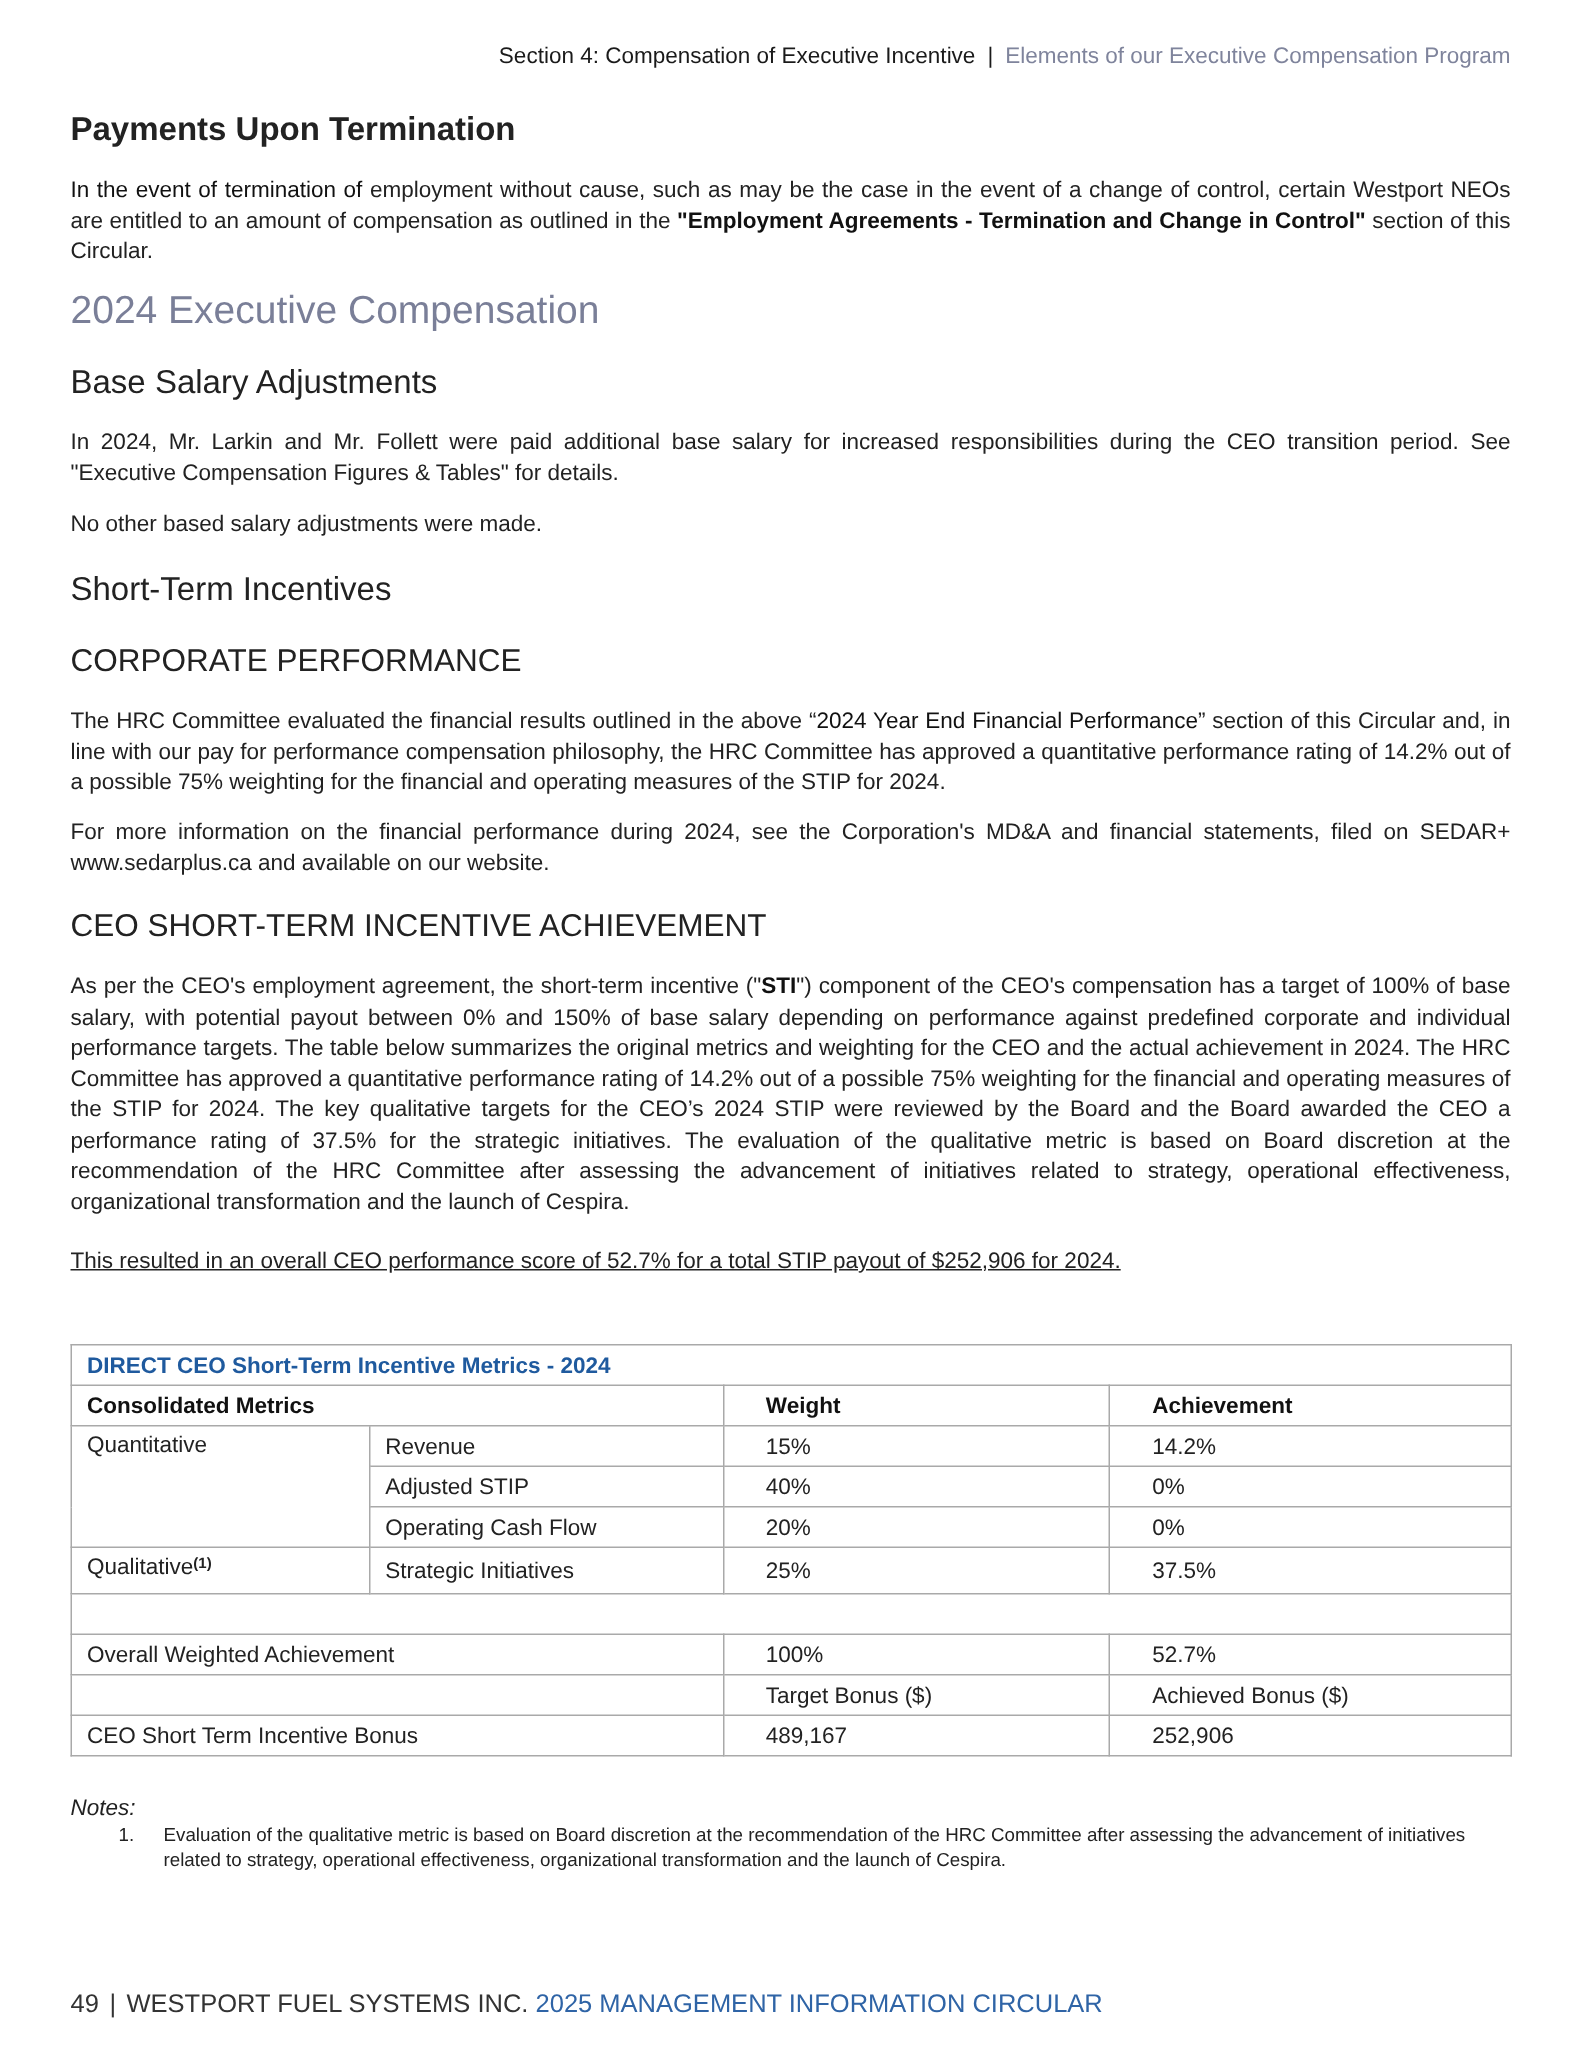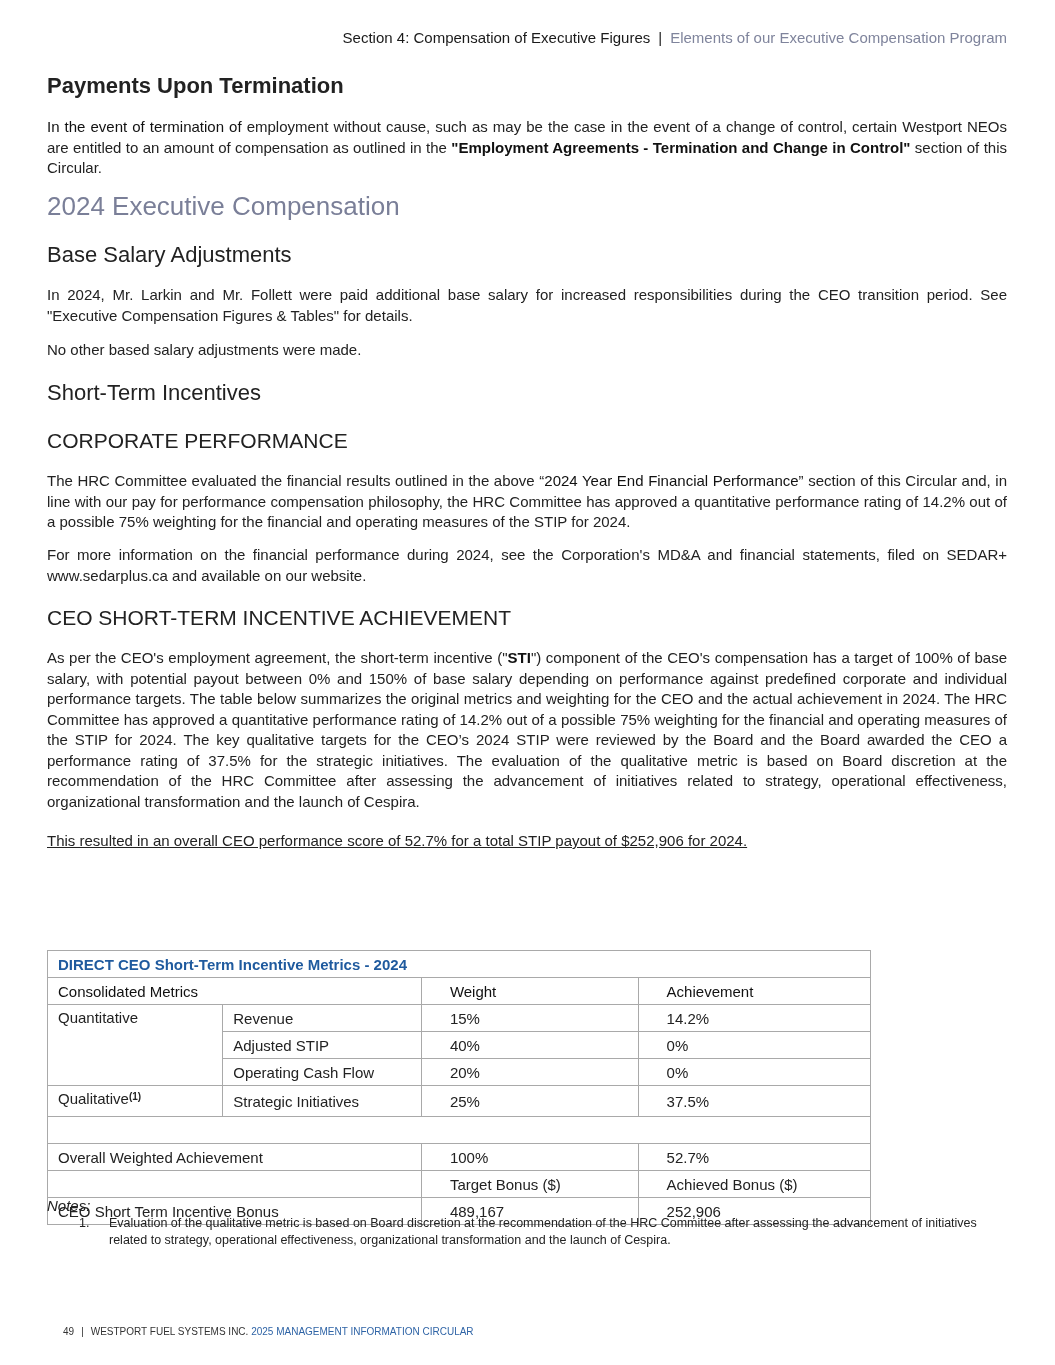--- a/index.html
+++ b/index.html
@@ -8,40 +8,40 @@
   .running-header .sec { color: #1a1a1a; }
   .running-header .sep { color: #1a1a1a; margin: 0 8px; }
   .running-header .sub { color: #7f849c; }
   h2, h3, h4 { font-weight: normal; margin: 0; }
   .h-section { position: absolute; left: 47px; font-size: 22px; color: #222; }
   .h-major { position: absolute; left: 47px; font-size: 26px; color: #7a7f98; }
   .h-caps { position: absolute; left: 47px; font-size: 21px; color: #222; }
   .para { position: absolute; left: 47px; width: 960px; font-size: 15px; line-height: 20.5px; color: #222; text-align: justify; margin: 0; }
   .para b { font-weight: bold; color: #111; }
   .para .dark { color: #111; }
-  table.stip { position: absolute; left: 47px; top: 950px; width: 824px; border-collapse: collapse; font-size: 15px; color: #222; border-radius: 13px; }
+  table.stip { position: absolute; left: 47px; top: 896px; width: 961px; border-collapse: collapse; font-size: 15px; color: #222; border-radius: 13px; }
   table.stip td { border: 1.5px solid #a9a9a9; padding: 0 10px; height: 26px; vertical-align: middle; }
   table.stip td.c { text-align: left; padding-left: 28px; }
   table.stip .title { color: #1f5a9e; font-weight: bold; font-size: 15px; padding-left: 10px; }
-  table.stip .hdr { font-weight: normal; color: #111; }
+  table.stip .hdr { font-weight: bold; color: #111; }
   table.stip .top { vertical-align: top; padding-top: 4px; }
   table.stip sup { font-size: 10px; font-weight: bold; vertical-align: 4px; }
   .notes-label { position: absolute; left: 47px; top: 1197px; font-size: 15px; color: #222; font-style: italic; }
   .note-item { position: absolute; left: 79px; top: 1215px; width: 900px; font-size: 12.5px; line-height: 16.5px; color: #222; }
   .note-item .num { position: absolute; left: 0; }
   .note-item .txt { position: absolute; left: 30px; width: 880px; }
-  .footer { position: absolute; left: 63px; top: 1326px; font-size: 10px; color: #333; white-space: nowrap; }
+  .footer { position: absolute; left: 47px; top: 1326px; font-size: 17px; color: #333; white-space: nowrap; }
   .footer .pipe { margin: 0 7px; }
   .footer .doc { color: #2f64a6; }
 </style>
 </head>
 <body>
 
 <div class="running-header">
-  <span class="sec">Section 4: Compensation of Executive Figures</span><span class="sep">|</span><span class="sub">Elements of our Executive Compensation Program</span>
+  <span class="sec">Section 4: Compensation of Executive Incentive</span><span class="sep">|</span><span class="sub">Elements of our Executive Compensation Program</span>
 </div>
 
 <h2 class="h-section" style="top:73px;font-weight:bold;">Payments Upon Termination</h2>
 <p class="para" style="top:117px;"><span class="dark">In the event of termination of</span><span> employment without cause, such as may be the case in the event of a change of control, certain Westport NEOs are entitled to an amount of compensation as outlined in the </span><b>"Employment Agreements - Termination and Change in Control"</b><span> section of this Circular.</span></p>
 
 <h2 class="h-major" style="top:191px;">2024 Executive Compensation</h2>
 
 <h3 class="h-section" style="top:242px;">Base Salary Adjustments</h3>
 <p class="para" style="top:285px;">In 2024, Mr. Larkin and Mr. Follett were paid additional base salary for increased responsibilities during the CEO transition period. See "Executive Compensation Figures &amp; Tables" for details.</p>
 <p class="para" style="top:340px;">No other based salary adjustments were made.</p>

